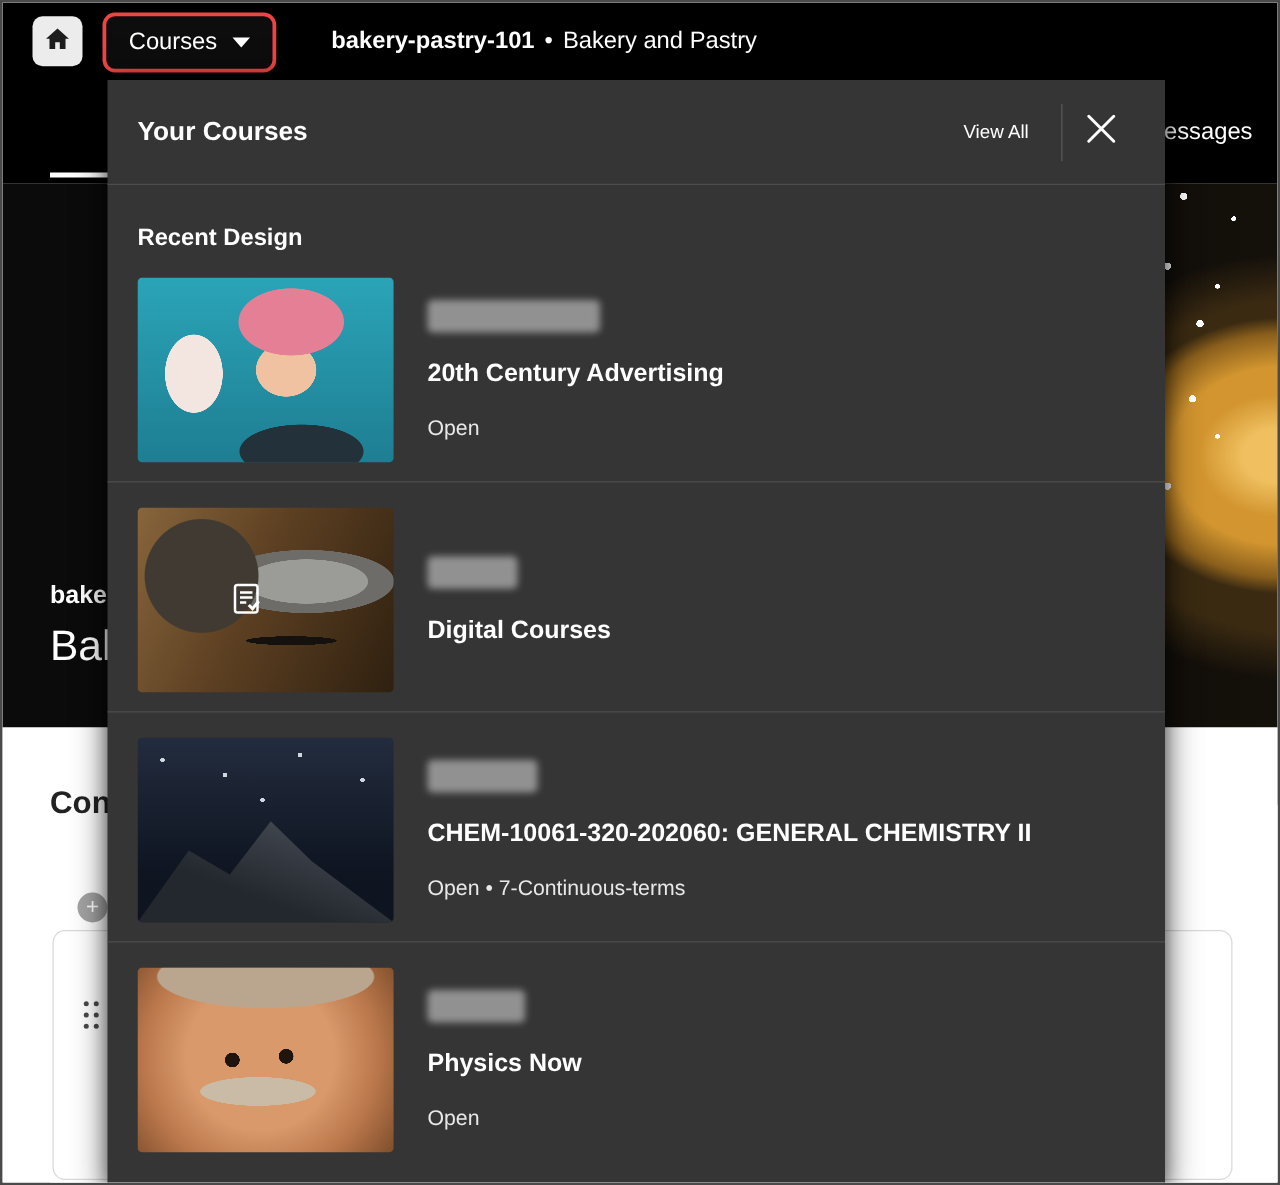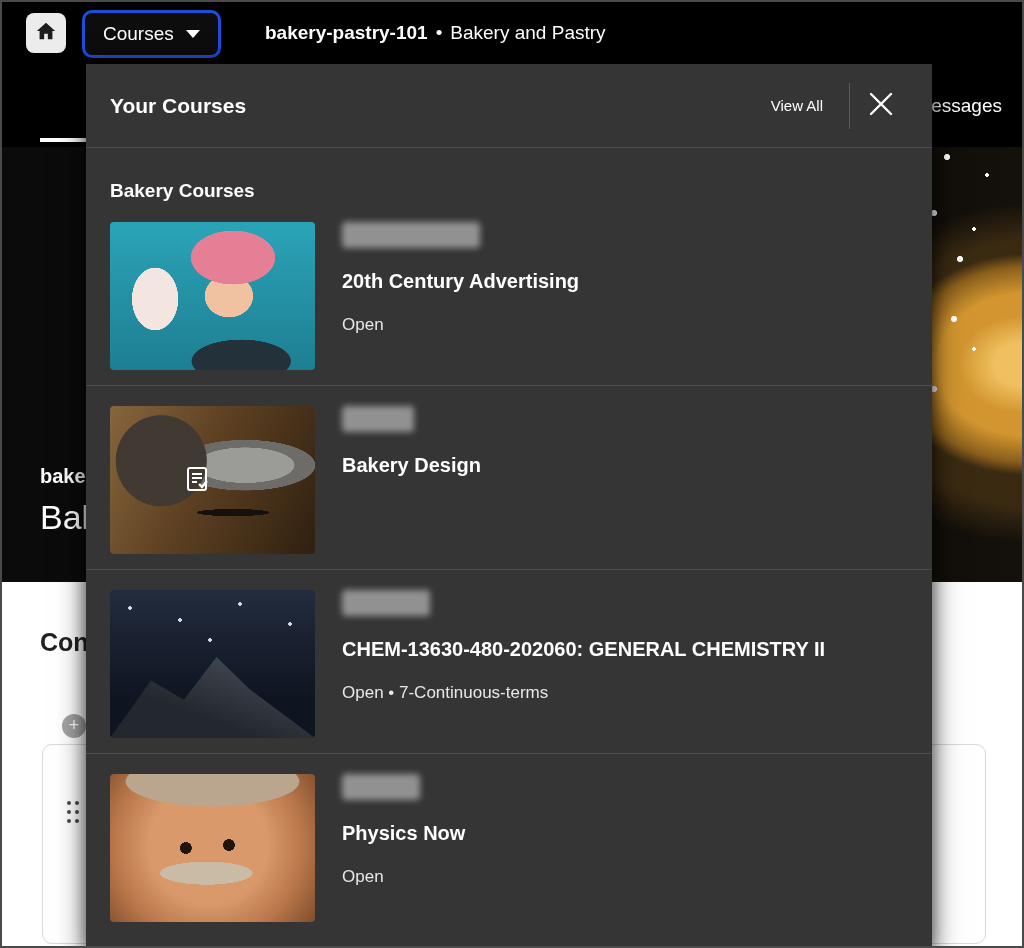--- a/index.html
+++ b/index.html
@@ -13,21 +13,21 @@
 
   
   .topbar { position:absolute; left:0; top:0; width:100%; height:62px; background:#000; z-index:5; }
   .home-btn {
     position:absolute; left:24px; top:11px; width:40px; height:40px;
     background:#ececec; border-radius:8px; display:flex; align-items:center; justify-content:center;
     cursor:pointer;
   }
   .courses-btn {
     position:absolute; left:80px; top:8px; height:48px; padding:0 18px;
-    background:#0d0d0d; border:3px solid #1d4ed8; border-radius:10px;
+    background:#0d0d0d; border:3px solid #ef4444; border-radius:10px;
     color:#fff; font-size:19px; display:flex; align-items:center; gap:12px; cursor:pointer;
   }
   .caret-down {
     width:0; height:0; border-left:7px solid transparent; border-right:7px solid transparent;
     border-top:8px solid #fff;
   }
   .topbar-title {
     position:absolute; left:263px; top:0; height:62px;
     display:flex; align-items:center; gap:8px; color:#fff; font-size:19px; white-space:nowrap;
   }
@@ -102,21 +102,21 @@
     box-shadow:0 8px 28px rgba(0,0,0,.6), 0 0 14px rgba(0,0,0,.45);
   }
   .dd-header { height:84px; display:flex; align-items:center; padding:0 20px 0 24px; border-bottom:1px solid #4d4d4d; }
   .dd-title { font-size:21px; font-weight:600; flex:1; }
   .dd-viewall { font-size:15px; margin-right:26px; cursor:pointer; }
   .dd-sep { width:1px; height:46px; background:#5a5a5a; }
   .dd-close { width:62px; height:48px; display:flex; align-items:center; justify-content:center; cursor:pointer; }
 
   .dd-section-title { margin:32px 24px 0; font-size:19px; font-weight:700; }
   .dd-list { padding:0 24px; }
-  .dd-item { display:flex; gap:27px; padding:20px 0 15px; cursor:pointer; }
+  .dd-item { display:flex; align-items:center; gap:27px; padding:20px 0 15px; cursor:pointer; }
   .dd-divider { height:1px; background:#4d4d4d; margin:0 -24px; }
 
   .dd-image { position:relative; width:205px; height:148px; flex:none; border-radius:4px; overflow:hidden; }
   .img-advertising {
     background-image:
       radial-gradient(ellipse 16% 30% at 22% 52%, #f3e6e0 0 70%, transparent 71%),
       radial-gradient(ellipse 10% 8% at 22% 50%, #d44f72 0 70%, transparent 71%),
       radial-gradient(ellipse 34% 30% at 60% 24%, #e57f96 0 60%, transparent 61%),
       radial-gradient(ellipse 18% 22% at 58% 50%, #f0c2a2 0 65%, transparent 66%),
       radial-gradient(ellipse 40% 24% at 64% 94%, #22313a 0 60%, transparent 61%),
@@ -220,21 +220,21 @@
       <div class="dd-sep"></div>
       <div class="dd-close">
         <span>
           <svg width="26" height="26" viewBox="0 0 26 26">
               <path d="M3 3 L23 23 M23 3 L3 23" stroke="#fff" stroke-width="2.4" stroke-linecap="round"></path>
             </svg>
         </span>
       </div>
     </div>
 
-    <div class="dd-section-title">Bakery Courses</div>
+    <div class="dd-section-title">Recent Design</div>
 
     <div class="dd-list">
 
       <div class="dd-item">
         <div class="dd-image img-advertising"></div>
         <div class="dd-item-text">
           <div class="badge badge-1"></div>
           <div class="dd-item-title">20th Century Advertising</div>
           <div class="dd-item-status">Open</div>
         </div>
@@ -246,32 +246,32 @@
           <span class="img-overlay-icon">
             <svg width="28" height="28" viewBox="0 0 28 28">
               <rect x="4" y="3" width="18" height="22" rx="2" fill="none" stroke="#fff" stroke-width="2"></rect>
               <path d="M8 9 H18 M8 13 H18 M8 17 H13" stroke="#fff" stroke-width="2"></path>
               <path d="M15 19 l3 3 l5 -6" stroke="#fff" stroke-width="2.4" fill="none"></path>
             </svg>
           </span>
         </div>
         <div class="dd-item-text">
           <div class="badge badge-2"></div>
-          <div class="dd-item-title">Bakery Design</div>
+          <div class="dd-item-title">Digital Courses</div>
         </div>
       </div>
       <div class="dd-divider"></div>
 
       <div class="dd-item">
         <div class="dd-image img-mountain">
           <div class="mountain-shape"></div>
         </div>
         <div class="dd-item-text">
           <div class="badge badge-3"></div>
-          <div class="dd-item-title">CHEM-13630-480-202060: GENERAL CHEMISTRY II</div>
+          <div class="dd-item-title">CHEM-10061-320-202060: GENERAL CHEMISTRY II</div>
           <div class="dd-item-status">Open • 7-Continuous-terms</div>
         </div>
       </div>
       <div class="dd-divider"></div>
 
       <div class="dd-item">
         <div class="dd-image img-einstein"></div>
         <div class="dd-item-text">
           <div class="badge badge-4"></div>
           <div class="dd-item-title">Physics Now</div>

